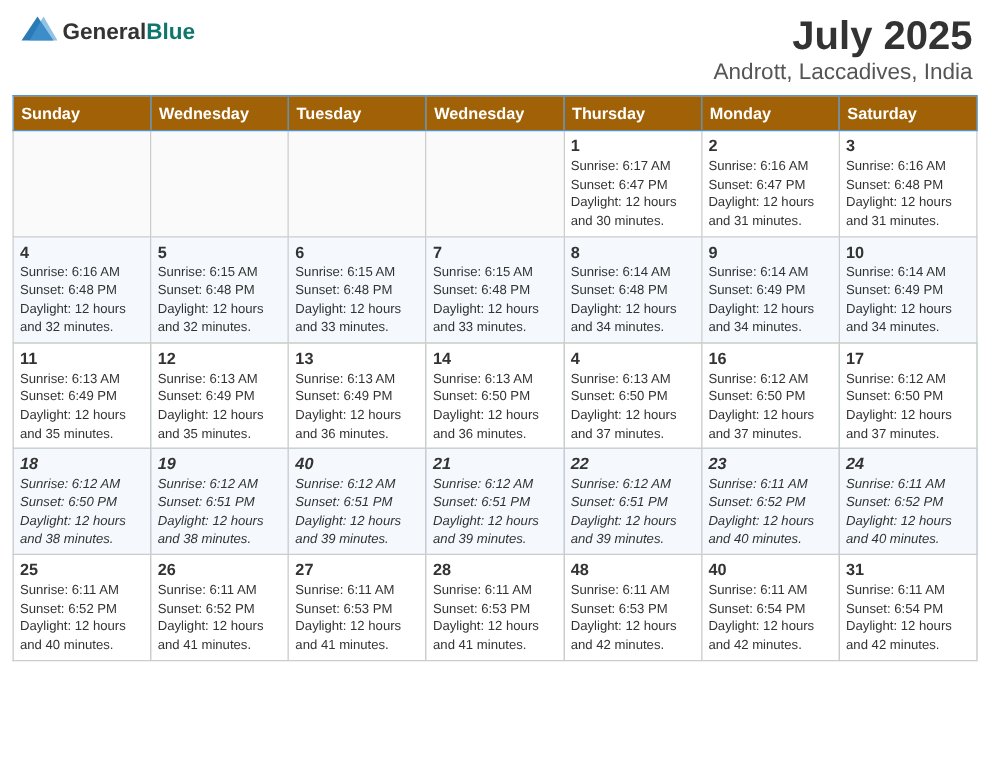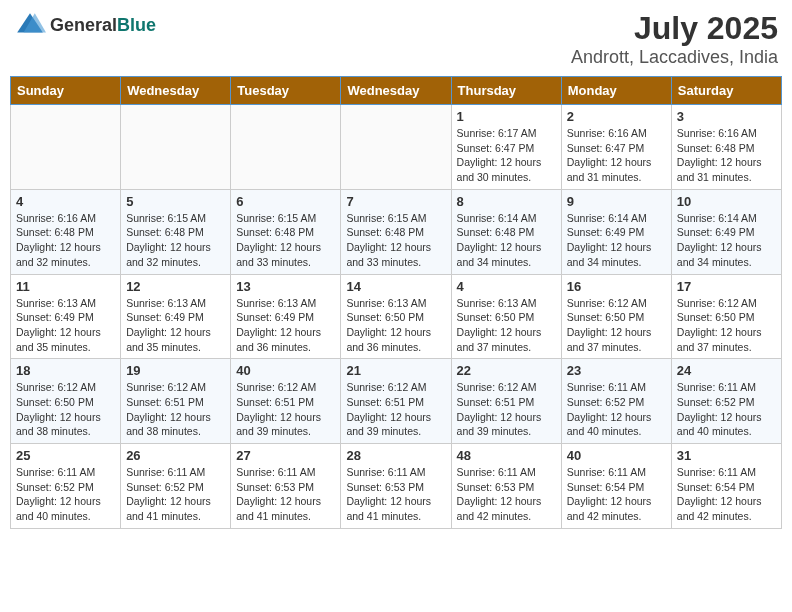--- a/index.html
+++ b/index.html
@@ -198,21 +198,21 @@
         </td>
         <td>
           <span class="day-number">16</span>
           <div class="day-info">Sunrise: 6:12 AM<br>Sunset: 6:50 PM<br>Daylight: 12 hours and 37 minutes.</div>
         </td>
         <td>
           <span class="day-number">17</span>
           <div class="day-info">Sunrise: 6:12 AM<br>Sunset: 6:50 PM<br>Daylight: 12 hours and 37 minutes.</div>
         </td>
       </tr>
-      <tr style="background: #3b82f6;">
+      <tr style="background: #3b82f6; font-style: italic;">
         <td>
           <span class="day-number">18</span>
           <div class="day-info">Sunrise: 6:12 AM<br>Sunset: 6:50 PM<br>Daylight: 12 hours and 38 minutes.</div>
         </td>
         <td>
           <span class="day-number">19</span>
           <div class="day-info">Sunrise: 6:12 AM<br>Sunset: 6:51 PM<br>Daylight: 12 hours and 38 minutes.</div>
         </td>
         <td>
           <span class="day-number">40</span>

